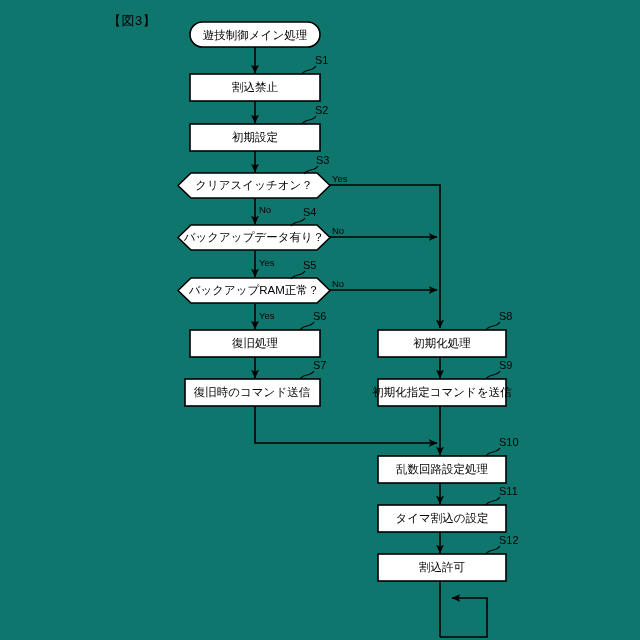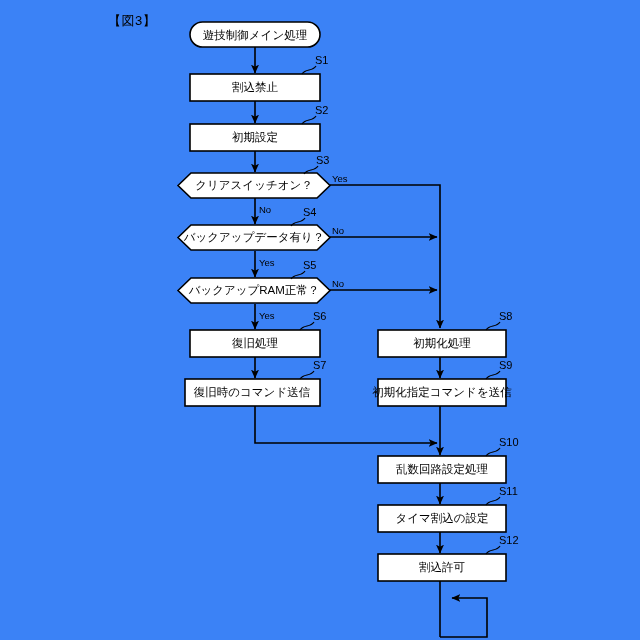--- a/index.html
+++ b/index.html
@@ -10,21 +10,21 @@
   body {
     width: 640px;
     height: 640px;
     font-family: "Liberation Sans", "DejaVu Sans", sans-serif;
     overflow: hidden;
   }
   #figure-root {
     position: relative;
     width: 640px;
     height: 640px;
-    background: #3b82f6;
+    background: #0f766e;
   }
   svg#flowchart {
     position: absolute;
     top: 0;
     left: 0;
     width: 640px;
     height: 640px;
   }
   .shape {
     fill: #ffffff;

